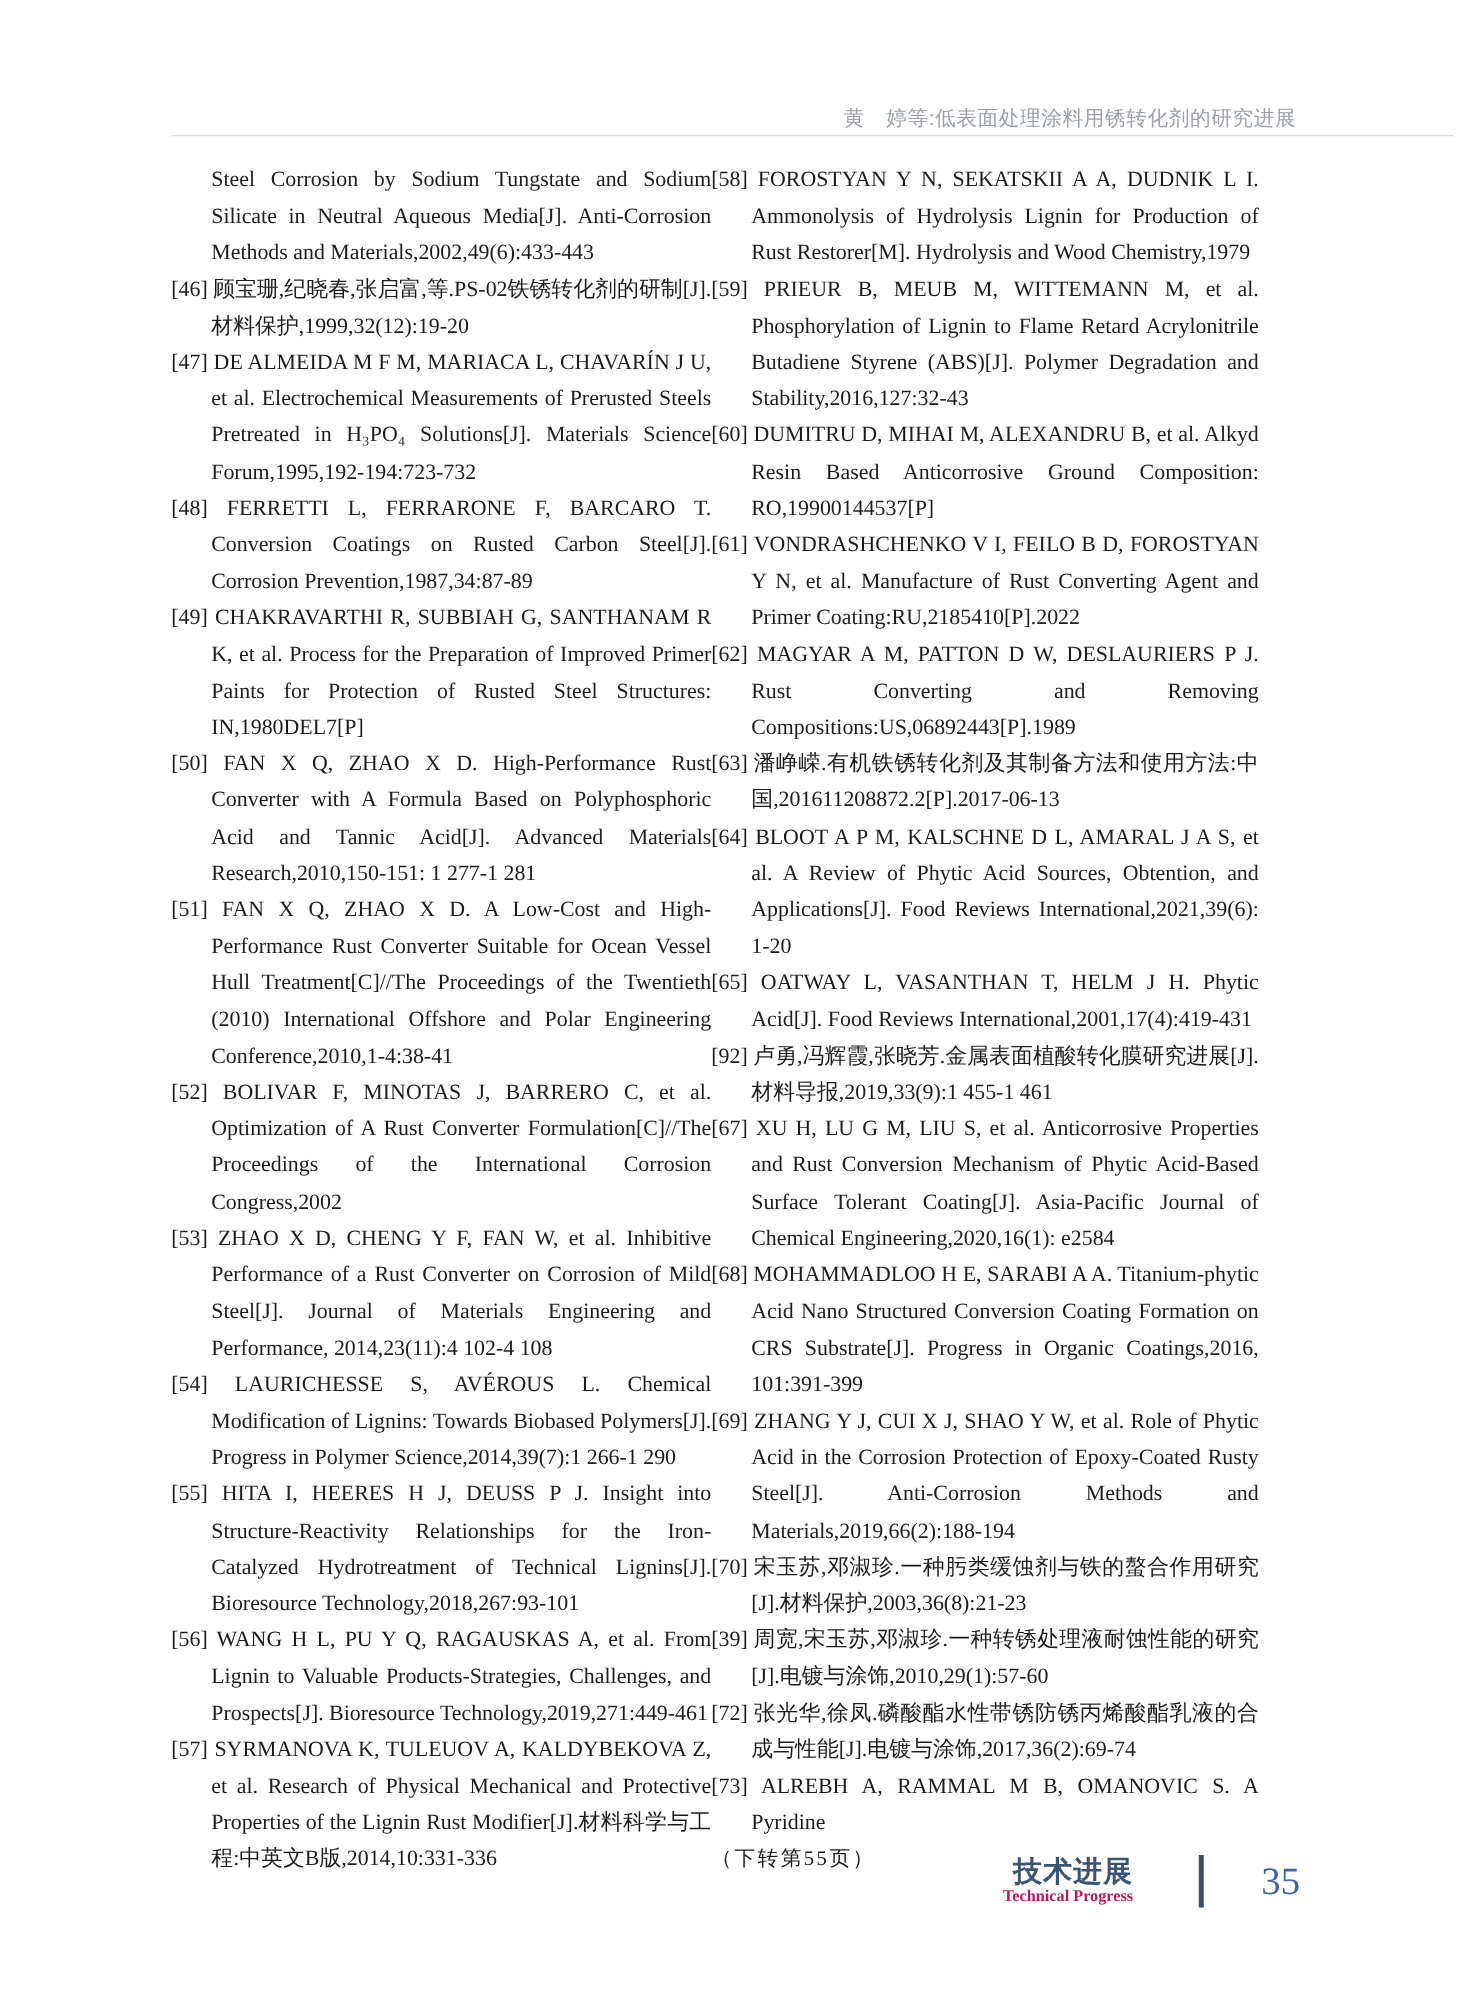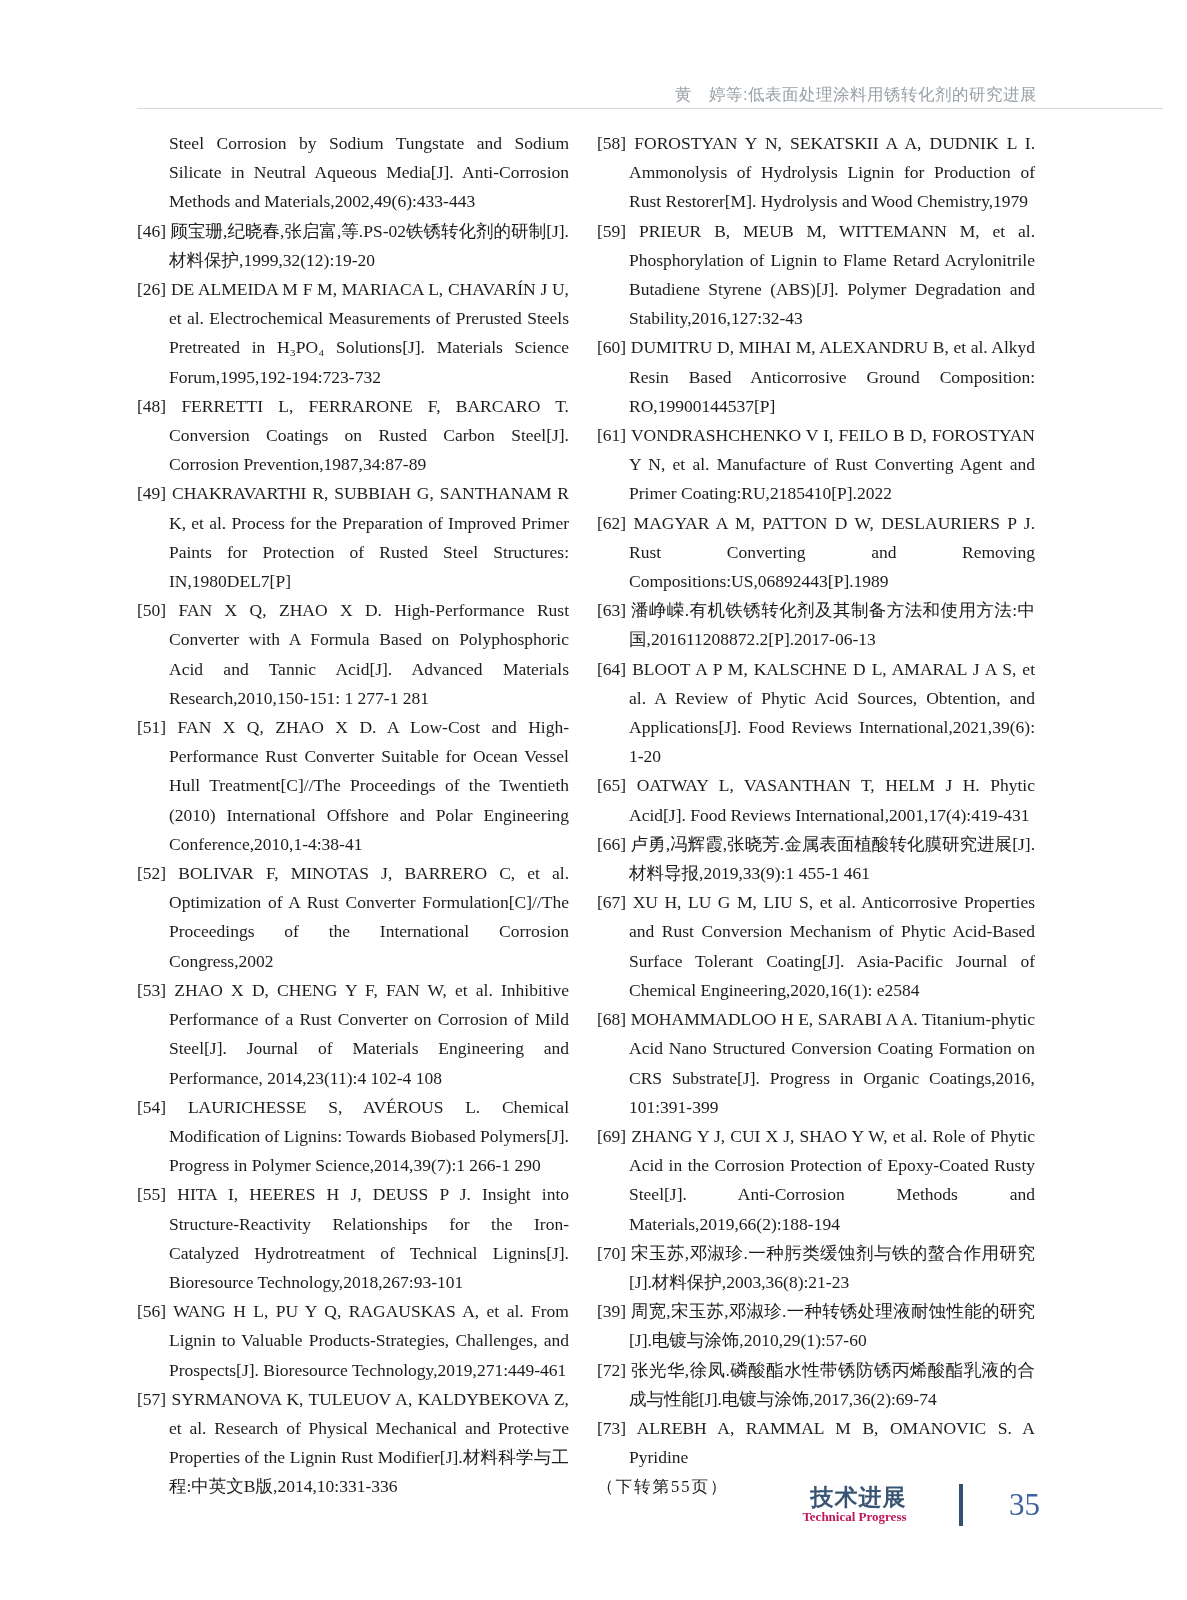--- a/index.html
+++ b/index.html
@@ -23,21 +23,20 @@
   .head-rule{
     position:absolute;
     top:108px;left:137px;right:24px;
     height:1px;background:#d9d9d9;
   }
   .columns{
     position:absolute;
     top:129px;left:137px;
     width:900px;
     display:flex;
-    gap:28px;
     font-family:Liberation Serif, serif;
   }
   .col{font-size:17.5px;line-height:29.2px;}
   .col-left{width:432px;}
   .col-right{width:438px;}
   .ref{
     text-align:justify;
     padding-left:32px;
     text-indent:-32px;
   }
@@ -89,21 +88,21 @@
 <div class="page">
 
   <div class="running-head">黄　婷等:低表面处理涂料用锈转化剂的研究进展</div>
 
   <div class="head-rule"></div>
 
   <div class="columns">
     <div class="col col-left">
         <div class="ref cont"><span class="ref-text">Steel Corrosion by Sodium Tungstate and Sodium Silicate in Neutral Aqueous Media[J]. Anti-Corrosion Methods and Materials,2002,49(6):433-443</span></div>
         <div class="ref"><span class="ref-label">[46]</span> <span class="ref-text">顾宝珊,纪晓春,张启富,等.PS-02铁锈转化剂的研制[J].材料保护,1999,32(12):19-20</span></div>
-        <div class="ref"><span class="ref-label">[26]</span> <span class="ref-text">DE ALMEIDA M F M, MARIACA L, CHAVARÍN J U, et al. Electrochemical Measurements of Prerusted Steels Pretreated in H₃PO₄ Solutions[J]. Materials Science Forum,1995,192-194:723-732</span></div>
+        <div class="ref"><span class="ref-label">[47]</span> <span class="ref-text">DE ALMEIDA M F M, MARIACA L, CHAVARÍN J U, et al. Electrochemical Measurements of Prerusted Steels Pretreated in H₃PO₄ Solutions[J]. Materials Science Forum,1995,192-194:723-732</span></div>
         <div class="ref"><span class="ref-label">[48]</span> <span class="ref-text">FERRETTI L, FERRARONE F, BARCARO T. Conversion Coatings on Rusted Carbon Steel[J]. Corrosion Prevention,1987,34:87-89</span></div>
         <div class="ref"><span class="ref-label">[49]</span> <span class="ref-text">CHAKRAVARTHI R, SUBBIAH G, SANTHANAM R K, et al. Process for the Preparation of Improved Primer Paints for Protection of Rusted Steel Structures: IN,1980DEL7[P]</span></div>
         <div class="ref"><span class="ref-label">[50]</span> <span class="ref-text">FAN X Q, ZHAO X D. High-Performance Rust Converter with A Formula Based on Polyphosphoric Acid and Tannic Acid[J]. Advanced Materials Research,2010,150-151: 1 277-1 281</span></div>
         <div class="ref"><span class="ref-label">[51]</span> <span class="ref-text">FAN X Q, ZHAO X D. A Low-Cost and High-Performance Rust Converter Suitable for Ocean Vessel Hull Treatment[C]//The Proceedings of the Twentieth (2010) International Offshore and Polar Engineering Conference,2010,1-4:38-41</span></div>
         <div class="ref"><span class="ref-label">[52]</span> <span class="ref-text">BOLIVAR F, MINOTAS J, BARRERO C, et al. Optimization of A Rust Converter Formulation[C]//The Proceedings of the International Corrosion Congress,2002</span></div>
         <div class="ref"><span class="ref-label">[53]</span> <span class="ref-text">ZHAO X D, CHENG Y F, FAN W, et al. Inhibitive Performance of a Rust Converter on Corrosion of Mild Steel[J]. Journal of Materials Engineering and Performance, 2014,23(11):4 102-4 108</span></div>
         <div class="ref"><span class="ref-label">[54]</span> <span class="ref-text">LAURICHESSE S, AVÉROUS L. Chemical Modification of Lignins: Towards Biobased Polymers[J]. Progress in Polymer Science,2014,39(7):1 266-1 290</span></div>
         <div class="ref"><span class="ref-label">[55]</span> <span class="ref-text">HITA I, HEERES H J, DEUSS P J. Insight into Structure-Reactivity Relationships for the Iron-Catalyzed Hydrotreatment of Technical Lignins[J]. Bioresource Technology,2018,267:93-101</span></div>
         <div class="ref"><span class="ref-label">[56]</span> <span class="ref-text">WANG H L, PU Y Q, RAGAUSKAS A, et al. From Lignin to Valuable Products-Strategies, Challenges, and Prospects[J]. Bioresource Technology,2019,271:449-461</span></div>
         <div class="ref"><span class="ref-label">[57]</span> <span class="ref-text">SYRMANOVA K, TULEUOV A, KALDYBEKOVA Z, et al. Research of Physical Mechanical and Protective Properties of the Lignin Rust Modifier[J].材料科学与工程:中英文B版,2014,10:331-336</span></div>
@@ -111,21 +110,21 @@
     <div class="col col-right">
 
     <div class="ref"><span class="ref-label">[58]</span> <span class="ref-text">FOROSTYAN Y N, SEKATSKII A A, DUDNIK L I. Ammonolysis of Hydrolysis Lignin for Production of Rust Restorer[M]. Hydrolysis and Wood Chemistry,1979</span></div>
         <div class="ref"><span class="ref-label">[59]</span> <span class="ref-text">PRIEUR B, MEUB M, WITTEMANN M, et al. Phosphorylation of Lignin to Flame Retard Acrylonitrile Butadiene Styrene (ABS)[J]. Polymer Degradation and Stability,2016,127:32-43</span></div>
         <div class="ref"><span class="ref-label">[60]</span> <span class="ref-text">DUMITRU D, MIHAI M, ALEXANDRU B, et al. Alkyd Resin Based Anticorrosive Ground Composition: RO,19900144537[P]</span></div>
         <div class="ref"><span class="ref-label">[61]</span> <span class="ref-text">VONDRASHCHENKO V I, FEILO B D, FOROSTYAN Y N, et al. Manufacture of Rust Converting Agent and Primer Coating:RU,2185410[P].2022</span></div>
         <div class="ref"><span class="ref-label">[62]</span> <span class="ref-text">MAGYAR A M, PATTON D W, DESLAURIERS P J. Rust Converting and Removing Compositions:US,06892443[P].1989</span></div>
         <div class="ref"><span class="ref-label">[63]</span> <span class="ref-text">潘峥嵘.有机铁锈转化剂及其制备方法和使用方法:中国,201611208872.2[P].2017-06-13</span></div>
         <div class="ref"><span class="ref-label">[64]</span> <span class="ref-text">BLOOT A P M, KALSCHNE D L, AMARAL J A S, et al. A Review of Phytic Acid Sources, Obtention, and Applications[J]. Food Reviews International,2021,39(6): 1-20</span></div>
         <div class="ref"><span class="ref-label">[65]</span> <span class="ref-text">OATWAY L, VASANTHAN T, HELM J H. Phytic Acid[J]. Food Reviews International,2001,17(4):419-431</span></div>
-        <div class="ref"><span class="ref-label">[66]</span> <span class="ref-text">卢勇,冯辉霞,张晓芳.金属表面植酸转化膜研究进展[J].材料导报,2019,33(9):1 455-1 461</span></div>
+        <div class="ref"><span class="ref-label">[92]</span> <span class="ref-text">卢勇,冯辉霞,张晓芳.金属表面植酸转化膜研究进展[J].材料导报,2019,33(9):1 455-1 461</span></div>
         <div class="ref"><span class="ref-label">[67]</span> <span class="ref-text">XU H, LU G M, LIU S, et al. Anticorrosive Properties and Rust Conversion Mechanism of Phytic Acid-Based Surface Tolerant Coating[J]. Asia-Pacific Journal of Chemical Engineering,2020,16(1): e2584</span></div>
         <div class="ref"><span class="ref-label">[68]</span> <span class="ref-text">MOHAMMADLOO H E, SARABI A A. Titanium-phytic Acid Nano Structured Conversion Coating Formation on CRS Substrate[J]. Progress in Organic Coatings,2016, 101:391-399</span></div>
         <div class="ref"><span class="ref-label">[69]</span> <span class="ref-text">ZHANG Y J, CUI X J, SHAO Y W, et al. Role of Phytic Acid in the Corrosion Protection of Epoxy-Coated Rusty Steel[J]. Anti-Corrosion Methods and Materials,2019,66(2):188-194</span></div>
         <div class="ref"><span class="ref-label">[70]</span> <span class="ref-text">宋玉苏,邓淑珍.一种肟类缓蚀剂与铁的螯合作用研究[J].材料保护,2003,36(8):21-23</span></div>
         <div class="ref"><span class="ref-label">[39]</span> <span class="ref-text">周宽,宋玉苏,邓淑珍.一种转锈处理液耐蚀性能的研究[J].电镀与涂饰,2010,29(1):57-60</span></div>
         <div class="ref"><span class="ref-label">[72]</span> <span class="ref-text">张光华,徐凤.磷酸酯水性带锈防锈丙烯酸酯乳液的合成与性能[J].电镀与涂饰,2017,36(2):69-74</span></div>
         <div class="ref"><span class="ref-label">[73]</span> <span class="ref-text">ALREBH A, RAMMAL M B, OMANOVIC S. A Pyridine</span></div>
         <div class="cont-note">（下转第55页）</div>
       </div>
   </div>

